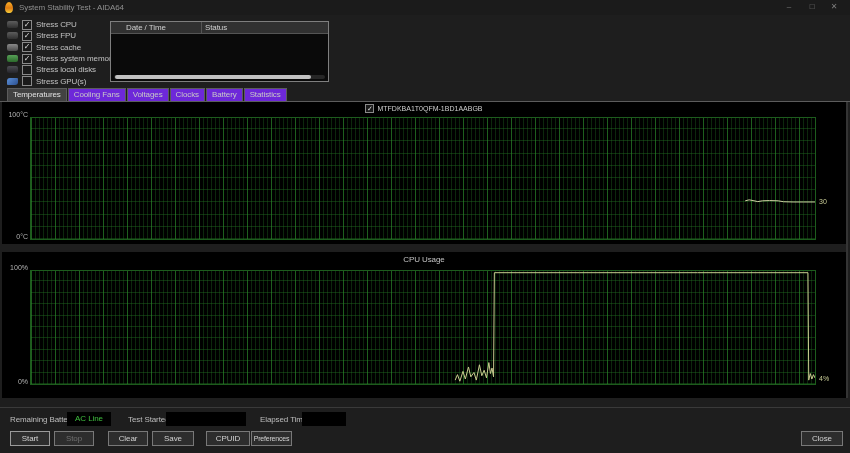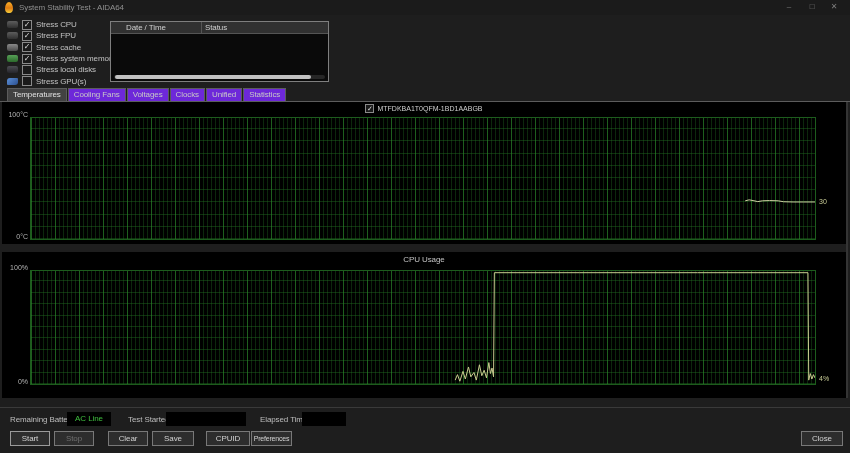--- a/index.html
+++ b/index.html
@@ -140,21 +140,21 @@
   <div class="log-hscroll-track">
     <div class="log-hscroll"></div>
   </div>
 </div>
 
 <div class="tabs">
   <div class="tab active">Temperatures</div>
   <div class="tab">Cooling Fans</div>
   <div class="tab">Voltages</div>
   <div class="tab">Clocks</div>
-  <div class="tab">Unified</div>
+  <div class="tab">Battery</div>
   <div class="tab">Statistics</div>
 </div>
 <div class="tabline"></div>
 
 <div class="panel panel-temps">
   <div class="legend">
     <span class="cbox checked">✓</span>
     <span class="legend-label">MTFDKBA1T0QFM-1BD1AABGB</span>
   </div>
   <div class="axis-label al-right temps-top">100°C</div>

